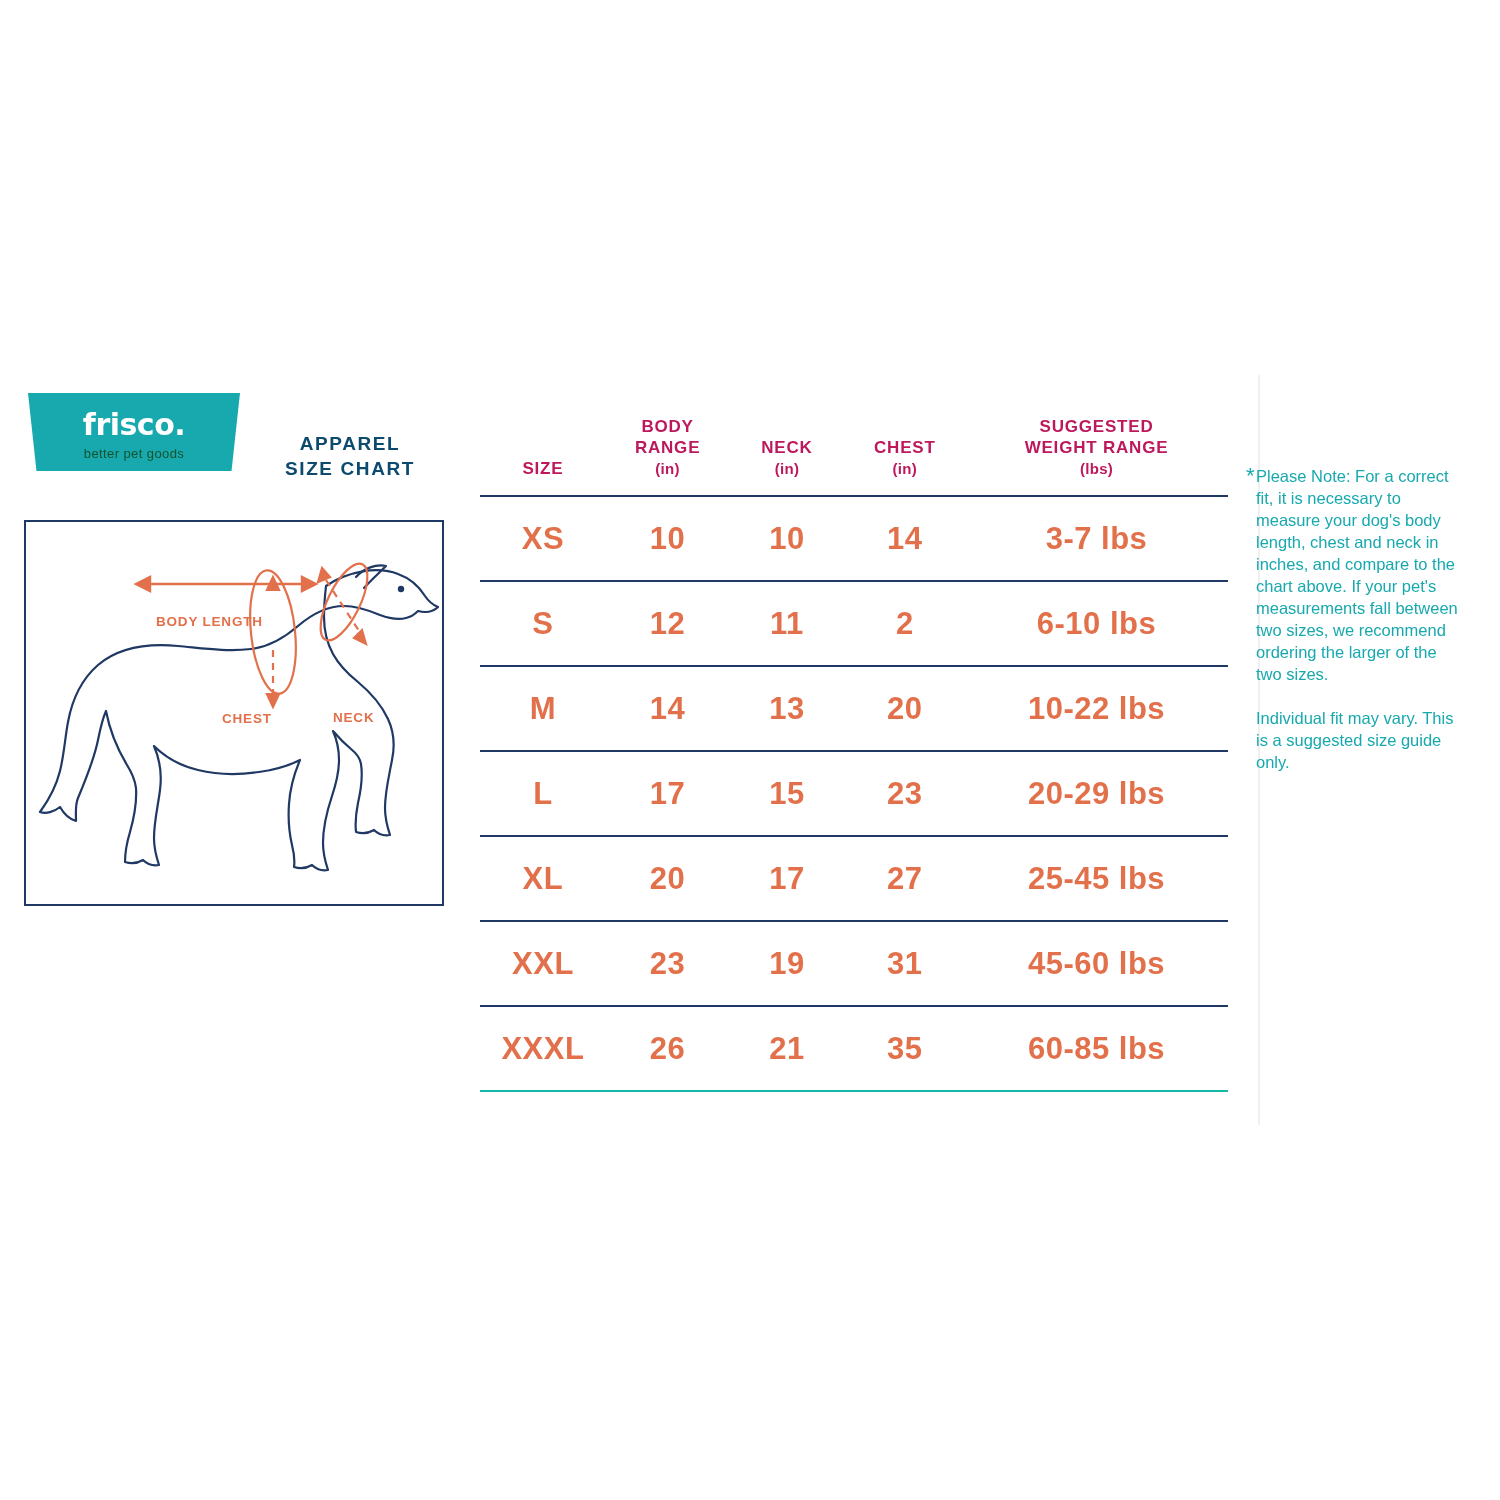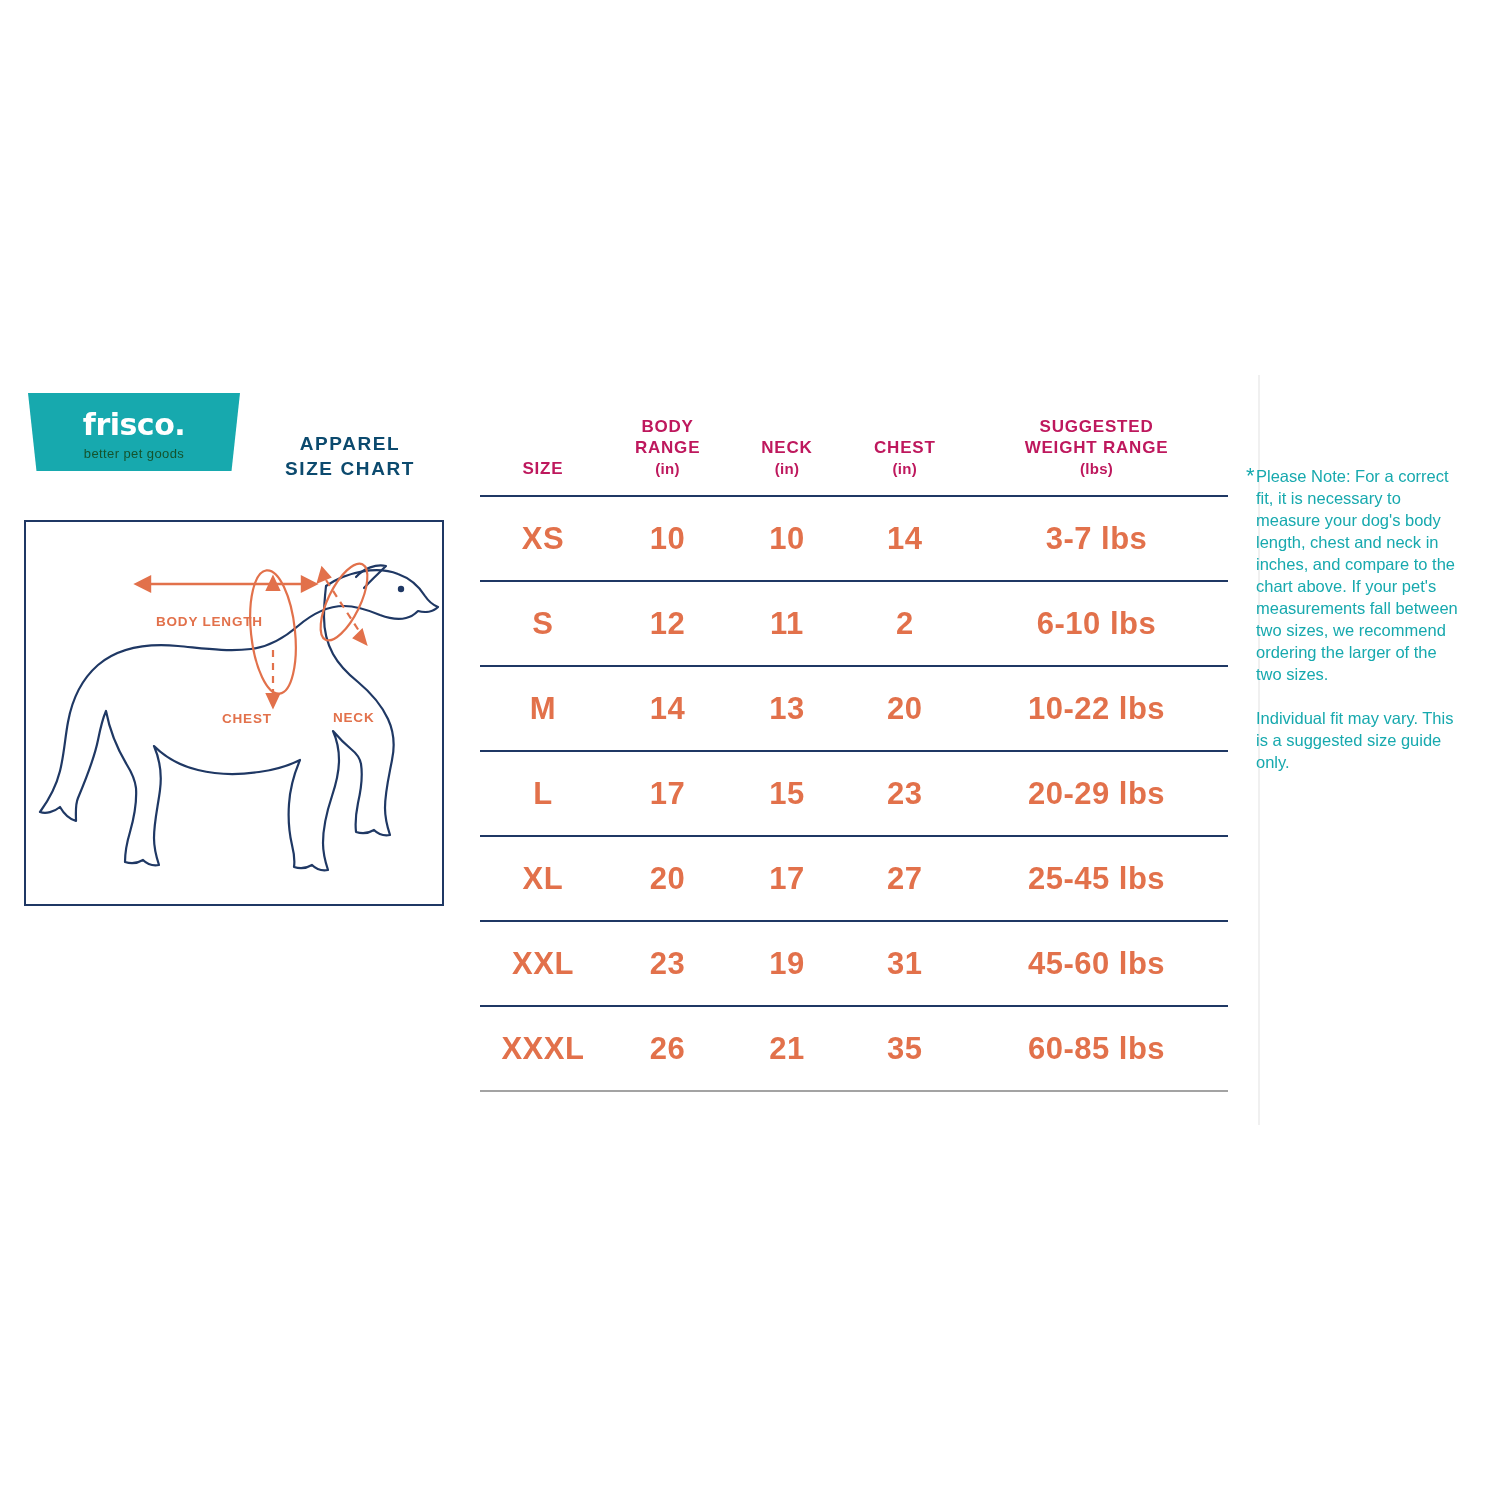--- a/index.html
+++ b/index.html
@@ -132,21 +132,21 @@
   table.size-table td {
     color: #e2714b;
     font-size: 31px;
     font-weight: bold;
     text-align: center;
     height: 81px;
     border-top: 2px solid #1f3864;
     letter-spacing: 0.5px;
   }
   table.size-table tr.last-row td {
-    border-bottom: 2px solid #a3a3a3;
+    border-bottom: 2px solid #14b8a6;
   }
   .col-size { width: 125px; }
   .col-body { width: 123px; }
   .col-neck { width: 115px; }
   .col-chest { width: 120px; }
   .col-weight { width: 265px; }
 
   
   .note-wrap {
     position: absolute;

